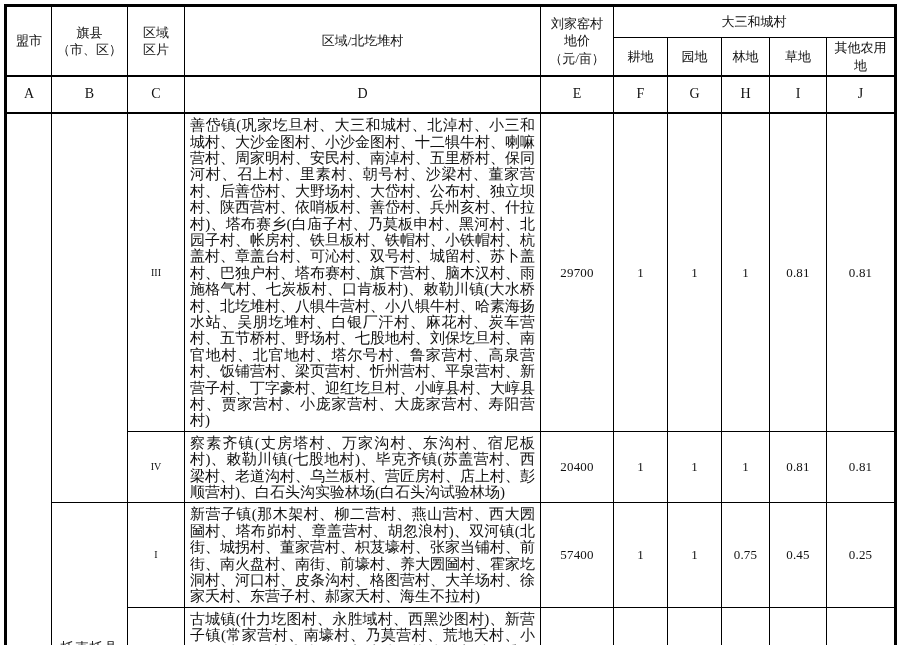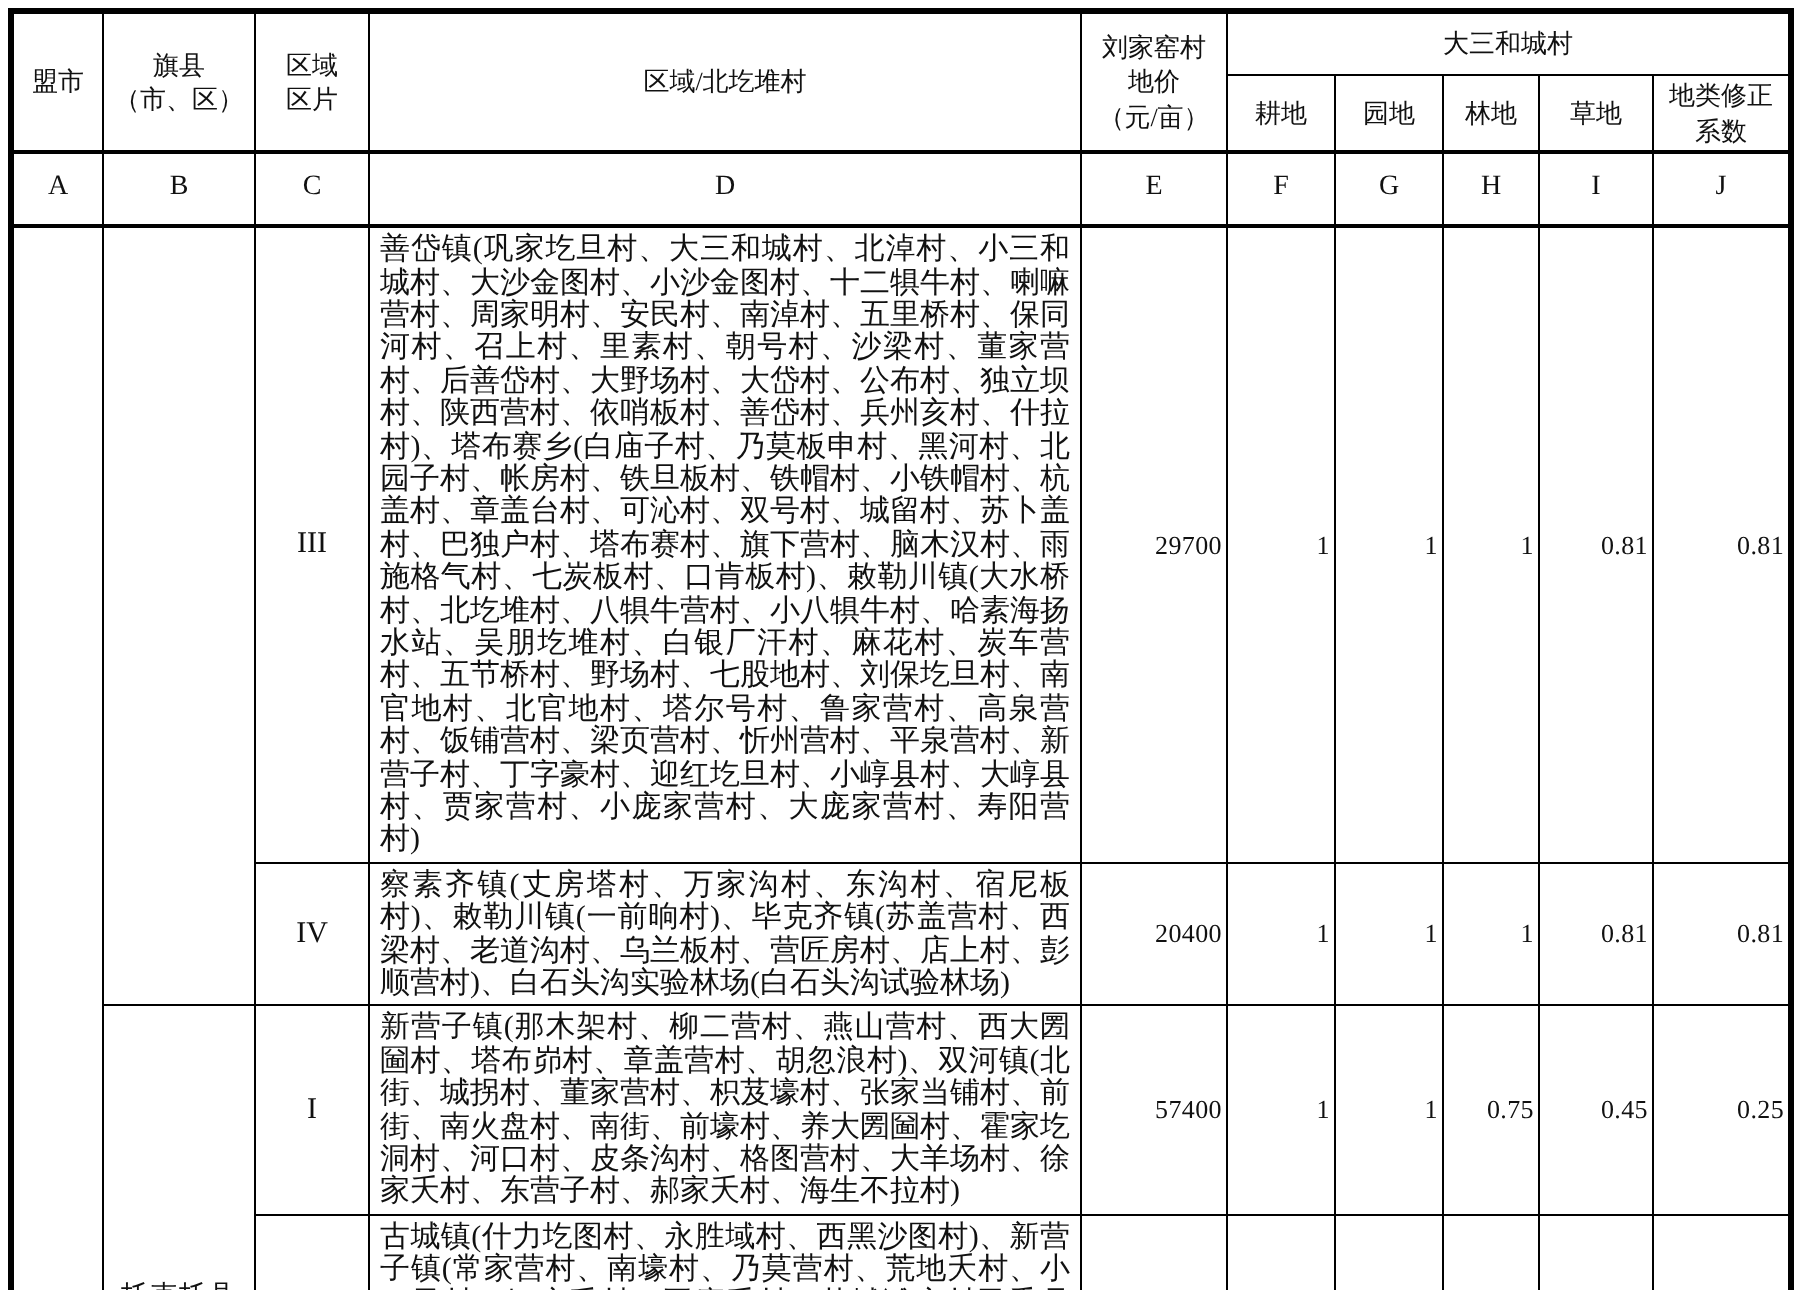--- a/index.html
+++ b/index.html
@@ -36,22 +36,22 @@
     border-top:2px solid #000;
   }
   .preline{white-space:pre-line;}
   td.desc{
     text-align:justify;
     vertical-align:top;
     padding:3px 5px 2px 5px;
     font-size:15px;
     line-height:16.4px;
   }
-  td.num{font-size:13px;letter-spacing:.2px;text-align:right;}
-  td.zone{font-size:15px;}
+  td.num{font-size:13px;letter-spacing:.2px;}
+  td.zone{font-size:10px;}
   td.county{font-size:13.5px;letter-spacing:1px;}
 </style>
 </head>
 <body>
 
 <div class="sheet">
 <table>
   <colgroup>
     <col style="width:46px">
         <col style="width:76px">
@@ -76,21 +76,21 @@
     <th rowspan="2" class="preline">刘家窑村
 地价
 （元/亩）</th>
     <th colspan="5">大三和城村</th>
   </tr>
   <tr class="h2">
     <th>耕地</th>
     <th>园地</th>
     <th>林地</th>
     <th>草地</th>
-    <th>地类修正系数</th>
+    <th>其他农用地</th>
   </tr>
 
   <tr class="letters">
     <td>A</td>
     <td>B</td>
     <td>C</td>
     <td>D</td>
     <td>E</td>
     <td>F</td>
     <td>G</td>
@@ -107,21 +107,21 @@
     <td class="num">29700</td>
     <td class="num">1</td>
     <td class="num">1</td>
     <td class="num">1</td>
     <td class="num">0.81</td>
     <td class="num">0.81</td>
   </tr>
 
   <tr style="height:60px">
     <td class="zone">IV</td>
-    <td class="desc">察素齐镇(丈房塔村、万家沟村、东沟村、宿尼板村)、敕勒川镇(一前晌村)、毕克齐镇(苏盖营村、西梁村、老道沟村、乌兰板村、营匠房村、店上村、彭顺营村)、白石头沟实验林场(白石头沟试验林场)</td>
+    <td class="desc">察素齐镇(丈房塔村、万家沟村、东沟村、宿尼板村)、敕勒川镇(七股地村)、毕克齐镇(苏盖营村、西梁村、老道沟村、乌兰板村、营匠房村、店上村、彭顺营村)、白石头沟实验林场(白石头沟试验林场)</td>
     <td class="num">20400</td>
     <td class="num">1</td>
     <td class="num">1</td>
     <td class="num">1</td>
     <td class="num">0.81</td>
     <td class="num">0.81</td>
   </tr>
 
   <tr style="height:90px">
     <td rowspan="2" class="county">托克托县</td>

